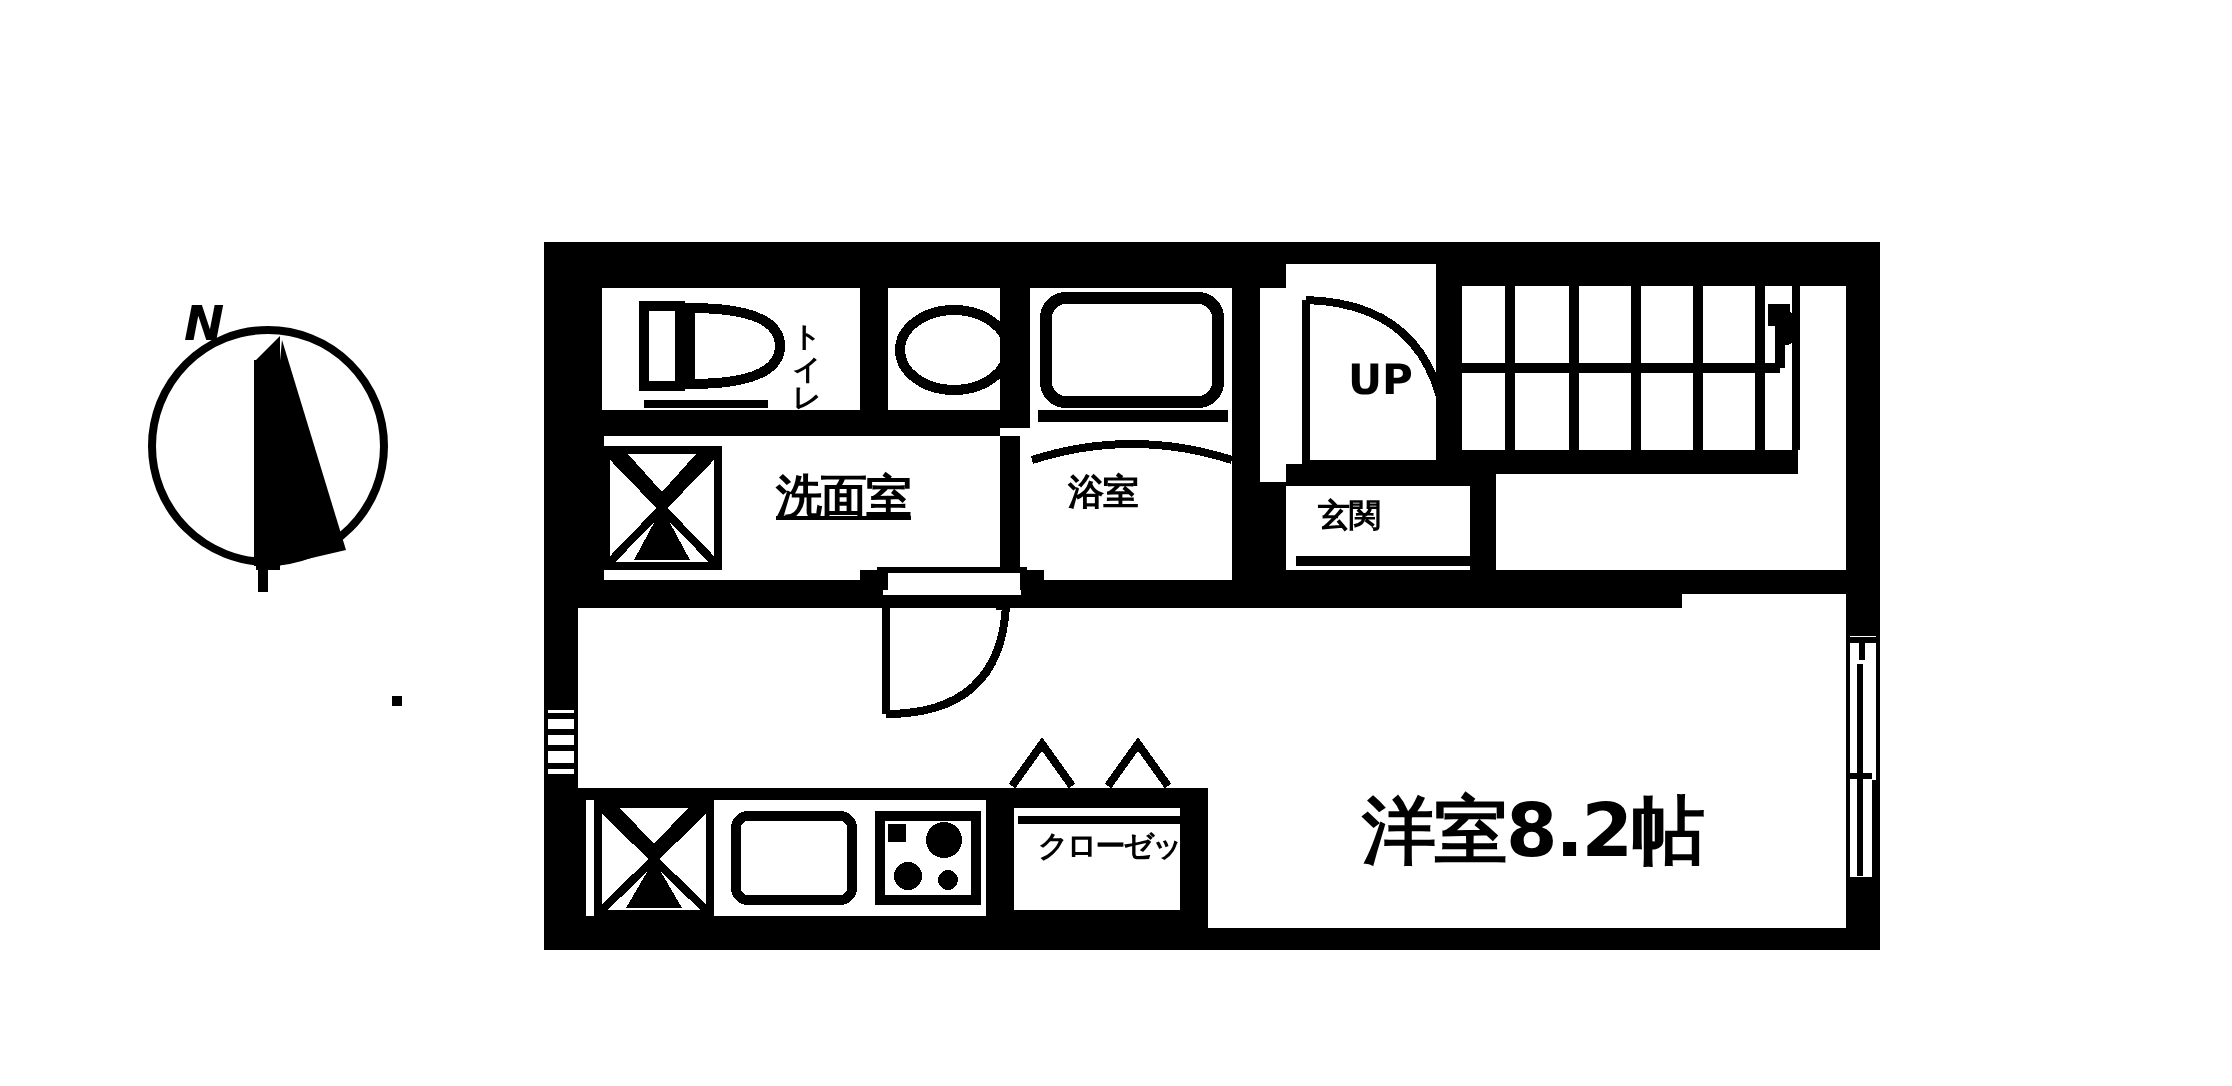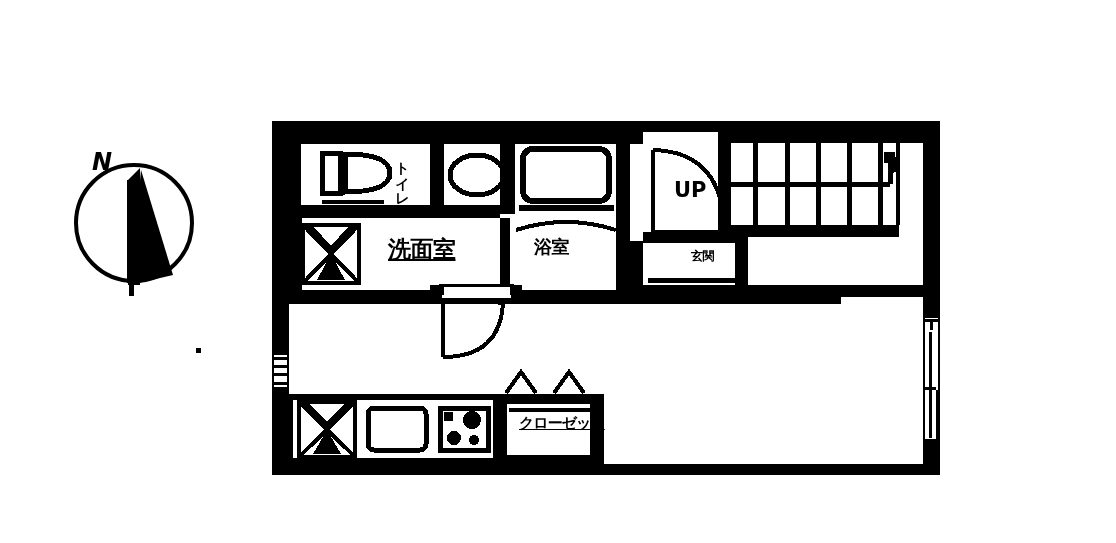--- a/index.html
+++ b/index.html
@@ -34,38 +34,37 @@
     position: absolute;
     color: #000;
     font-family: "DejaVu Sans", sans-serif;
     font-weight: 700;
     white-space: nowrap;
     line-height: 1;
     letter-spacing: -0.5px;
   }
   .lbl-senmen { left: 388px; top: 238px; font-size: 23px; text-decoration: underline; }
   .lbl-yokushitsu { left: 534px; top: 238px; font-size: 18px; }
-  .lbl-genkan { left: 691px; top: 250px; font-size: 12px; }
+  .lbl-genkan { left: 659px; top: 250px; font-size: 16px; }
   .lbl-up { left: 674px; top: 180px; font-size: 21px; font-weight: 700; letter-spacing: 0px;}
   .lbl-toilet {
     left: 396px; top: 152px;
     font-size: 14px;
     writing-mode: vertical-rl;
     text-orientation: upright;
     letter-spacing: 0px;
     line-height: 1;
   }
   .lbl-closet {
     left: 519px; top: 414px;
     font-size: 15px;
     line-height: 1.25;
     text-align: left;
     width: 70px;
     letter-spacing: -1px;
-    text-decoration: underline;
   }
   .lbl-youshitsu {
     left: 681px; top: 397px;
     font-size: 37px;
     letter-spacing: -1px;
   }
   .lbl-n {
     left: 92px; top: 150px;
     font-size: 24px;
     font-style: italic;
@@ -306,15 +305,16 @@
     </g>
 
   </svg>
 
   <div class="lbl lbl-n">N</div>
   <div class="lbl lbl-toilet">トイレ</div>
   <div class="lbl lbl-senmen">洗面室</div>
   <div class="lbl lbl-yokushitsu">浴室</div>
   <div class="lbl lbl-genkan">玄関</div>
   <div class="lbl lbl-closet">クローゼット</div>
+  <div class="lbl lbl-youshitsu">洋室8.2帖</div>
   <div class="lbl lbl-up">UP</div>
 
 </div>
 
 </body></html>

